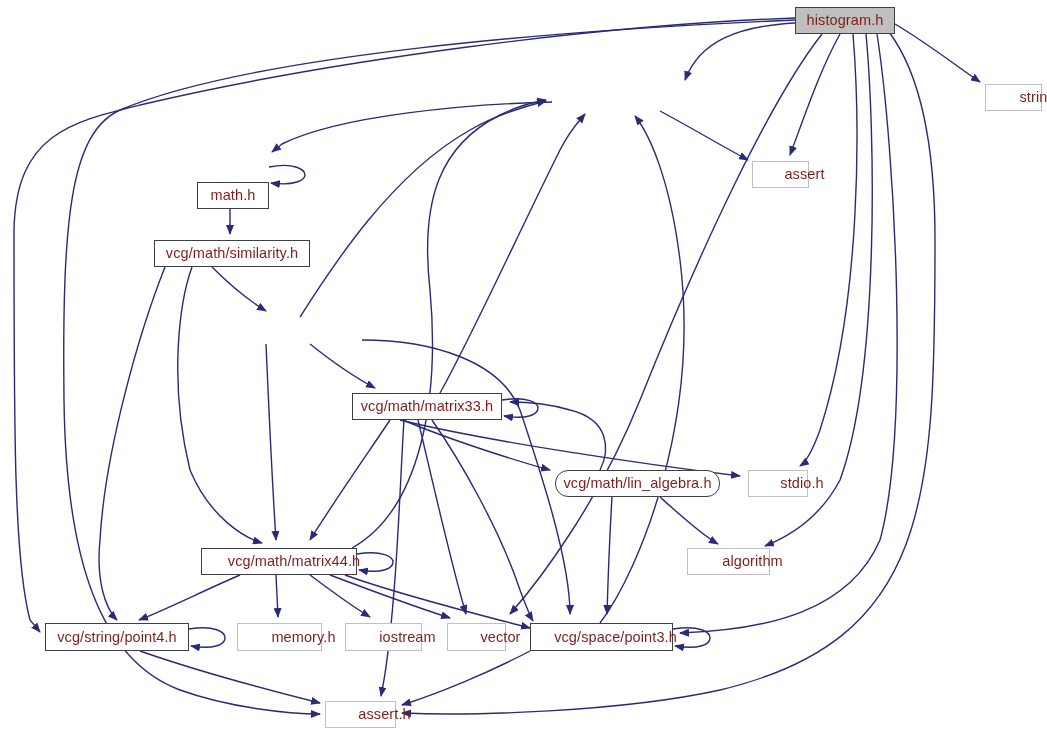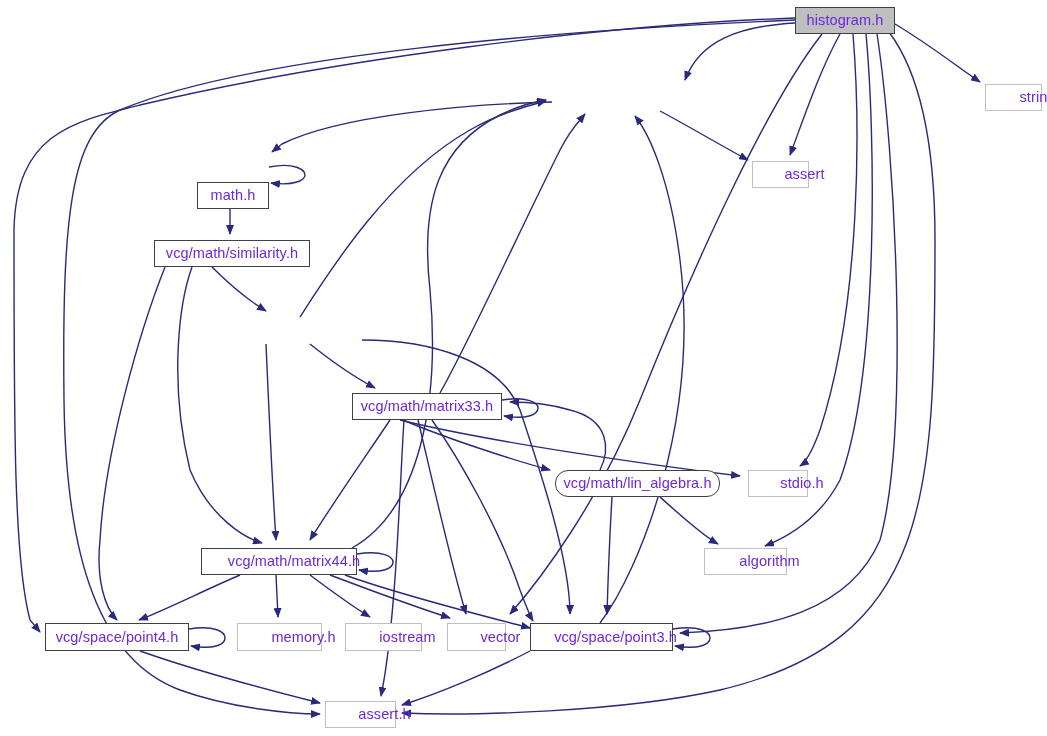--- a/index.html
+++ b/index.html
@@ -24,21 +24,21 @@
     pointer-events: none;
   }
   .node {
     position: absolute;
     box-sizing: border-box;
     display: flex;
     align-items: center;
     justify-content: center;
     white-space: nowrap;
     background: #ffffff;
-    color: #6d28d9;
+    color: #7f1d1d;
     font-size: 14.5px;
     line-height: 1;
     letter-spacing: 0.1px;
   }
   .node.ext {
     border: 1px solid #c0c0c0;
     padding-left: 48px;
   }
   .node.int {
     border: 1.4px solid #404040;
@@ -151,26 +151,26 @@
   </div>
 
   <div class="node ext" style="left:748px; top:470px; width:60px; height:27px;">
     <span>stdio.h</span>
   </div>
 
   <div class="node int" style="left:201px; top:548px; width:156px; height:27px;padding-left:30px;">
     <span>vcg/math/matrix44.h</span>
   </div>
 
-  <div class="node ext" style="left:704px; top:548px; width:83px; height:27px;">
+  <div class="node ext" style="left:687px; top:548px; width:83px; height:27px;">
     <span>algorithm</span>
   </div>
 
   <div class="node int" style="left:45px; top:623px; width:144px; height:28px;">
-    <span>vcg/space/point4.h</span>
+    <span>vcg/string/point4.h</span>
   </div>
 
   <div class="node ext" style="left:237px; top:623px; width:85px; height:28px;">
     <span>memory.h</span>
   </div>
 
   <div class="node ext" style="left:345px; top:623px; width:77px; height:28px;">
     <span>iostream</span>
   </div>
 

